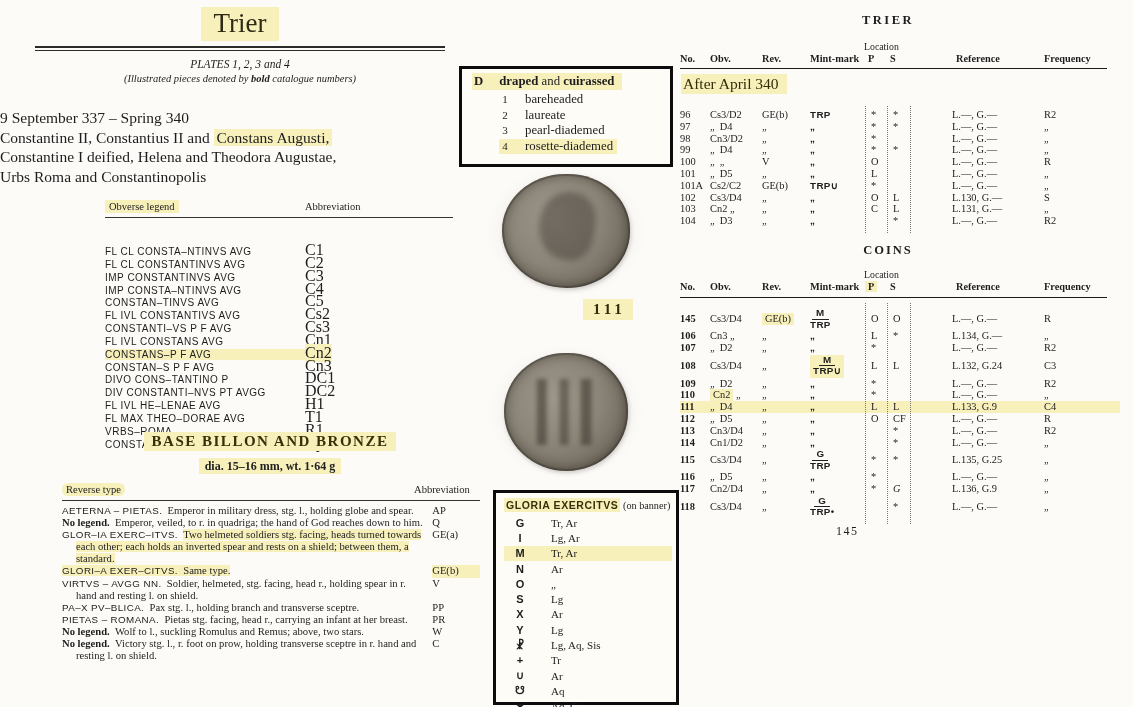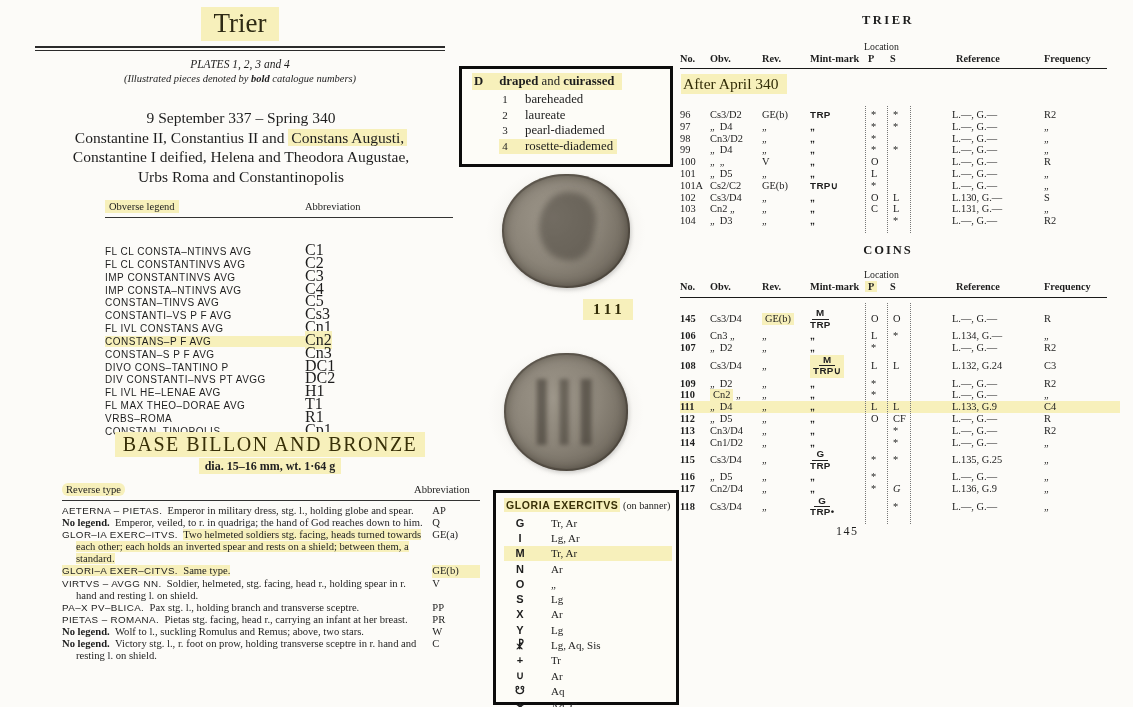--- a/index.html
+++ b/index.html
@@ -15,33 +15,33 @@
   .hl{background:var(--hl);}
   .b{font-weight:700;}
   .it{font-style:italic;}
 
   
   .l-title{position:absolute;left:35px;top:8px;width:410px;text-align:center;font-size:27px;color:#2e2a14;}
   .l-title .hl{padding:1px 12px 3px;}
   .title-rule{position:absolute;left:35px;top:46px;width:410px;height:2px;border-top:2px solid #2b2b2b;border-bottom:1px solid #2b2b2b;}
   .plates{position:absolute;left:35px;top:58px;width:410px;text-align:center;font-style:italic;font-size:11.5px;}
   .plates-note{position:absolute;left:35px;top:73px;width:410px;text-align:center;font-style:italic;font-size:10.5px;}
-  .period{position:absolute;left:0;top:108px;width:482px;text-align:center;font-size:15.5px;line-height:19.5px;}
+  .period{position:absolute;left:0;top:108px;width:482px;text-align:left;font-size:15.5px;line-height:19.5px;}
   .period .hl{padding:0 3px;}
 
   .ol-table{position:absolute;left:105px;top:201px;width:348px;font-size:10.5px;}
   .ol-head{position:relative;height:16px;border-bottom:1.3px solid #333;margin-bottom:23px;}
   .ol-head .c1{background:var(--hl);padding:1px 4px;}
   .ol-head .c2{position:absolute;left:200px;top:0;}
   .ol-row{display:flex;height:12.85px;align-items:baseline;}
   .ol-legend{flex:0 0 200px;font-family:var(--sans);font-size:10px;letter-spacing:.5px;white-space:nowrap;}
   .ol-abbr{font-size:16px;}
   .ol-row .hl{background:var(--hl);}
 
-  .base-head{position:absolute;left:35px;top:433px;width:470px;text-align:center;font-weight:400;font-size:20px;letter-spacing:1.5px;color:var(--olive);}
+  .base-head{position:absolute;left:35px;top:433px;width:470px;text-align:center;font-weight:700;font-size:15px;letter-spacing:1.5px;color:var(--olive);}
   .base-head .hl{padding:1px 8px 2px;}
   .dia-line{position:absolute;left:35px;top:459px;width:470px;text-align:center;font-weight:700;font-size:12px;color:#222;}
   .dia-line .hl{padding:1px 6px;}
 
   .rt-table{position:absolute;left:62px;top:484px;width:418px;font-size:10.6px;line-height:12.1px;}
   .rt-head{position:relative;height:16px;border-bottom:1.3px solid #333;margin-bottom:4px;}
   .rt-head .c1{background:var(--hl);padding:1px 4px;border-radius:6px;}
   .rt-head .c2{position:absolute;left:352px;top:0;}
   .rt-row{display:flex;align-items:flex-start;}
   .rt-text{width:350px;padding-left:14px;text-indent:-14px;}
@@ -149,20 +149,24 @@
         </div>
         <div class="ol-row">
           <span class="ol-legend">IMP CONSTA–NTINVS AVG</span>
           <span class="ol-abbr">C4</span>
         </div>
         <div class="ol-row">
           <span class="ol-legend">CONSTAN–TINVS AVG</span>
           <span class="ol-abbr">C5</span>
         </div>
         <div class="ol-row">
+          <span class="ol-legend">FL IVL CONSTANTIVS AVG</span>
+          <span class="ol-abbr">Cs2</span>
+        </div>
+        <div class="ol-row">
           <span class="ol-legend">CONSTANTI–VS P F AVG</span>
           <span class="ol-abbr">Cs3</span>
         </div>
         <div class="ol-row">
           <span class="ol-legend">FL IVL CONSTANS AVG</span>
           <span class="ol-abbr">Cn1</span>
         </div>
         <div class="ol-row">
           <span class="ol-legend hl">CONSTANS–P F AVG</span>
           <span class="ol-abbr hl">Cn2</span>

